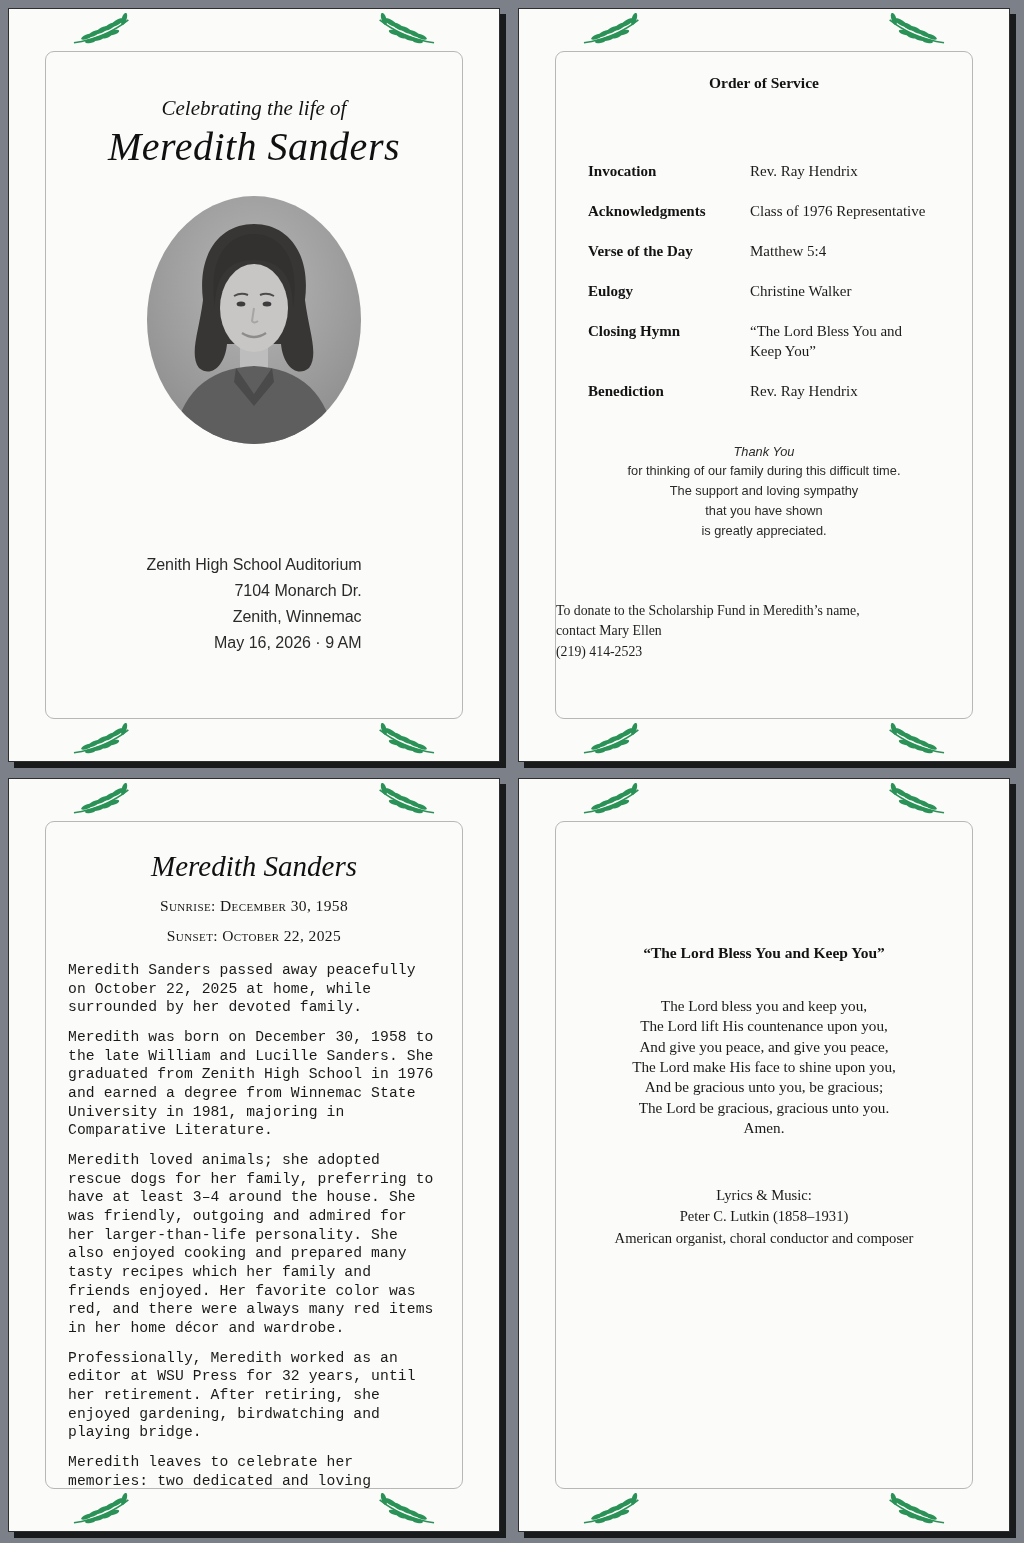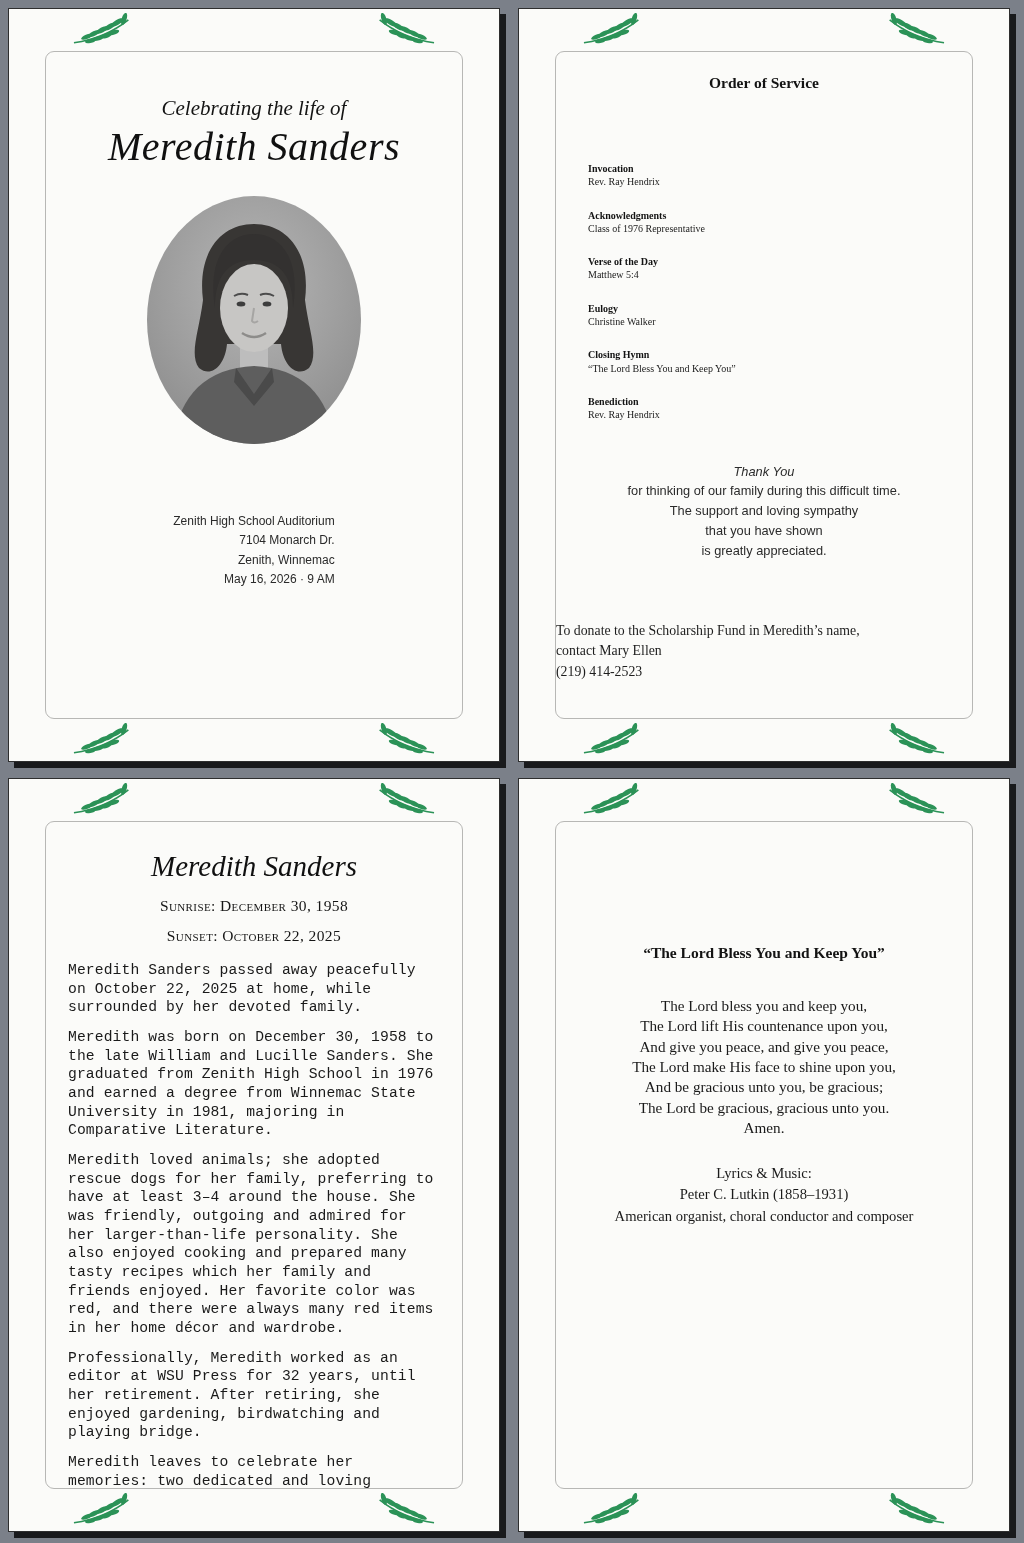--- a/index.html
+++ b/index.html
@@ -44,29 +44,29 @@
 
   
   .p1{display:flex;flex-direction:column;align-items:center;text-align:right;}
   .p1-subtitle{margin-top:44px;font-style:italic;font-size:21px;color:#141414;}
   .p1-title{margin-top:2px;font-style:italic;font-size:40px;letter-spacing:.5px;color:#101010;}
   .photo{
     margin-top:26px;width:214px;height:248px;flex:none;
   }
   .photo svg{width:100%;height:100%;display:block;}
   .venue{
-    margin-top:68px;
+    margin-top:108px;
     font-family:"Liberation Sans", sans-serif;
-    font-size:12px;line-height:1.62;color:#2a2a2a;
+    font-size:16px;line-height:1.62;color:#2a2a2a;
   }
 
   
   .p2-heading{margin-top:22px;text-align:center;font-weight:bold;font-size:15.5px;color:#131313;}
   .oos-list{margin:70px 0 0 32px;}
-  .oos-row{display:flex;margin-bottom:20px;font-size:10px;line-height:1.33;flex-direction:column;}
+  .oos-row{display:flex;margin-bottom:20px;font-size:15px;line-height:1.33;}
   .oos-label{flex:none;width:162px;font-weight:bold;color:#131313;}
   .oos-value{flex:none;width:178px;color:#1b1b1b;}
   .thanks{
     margin-top:40px;text-align:center;
     font-family:"Liberation Sans", sans-serif;
     font-size:12.8px;line-height:1.55;color:#2b2b2b;
   }
   .thanks-title{font-style:italic;}
   .donate{margin-top:60px;text-align:left;font-size:13.8px;line-height:1.5;color:#1d1d1d;}
 
@@ -77,21 +77,21 @@
   .p3-date + .p3-date{margin-top:12px;}
   .p3-body{margin-top:16px;font-family:Liberation Mono, monospace;}
   .p3-body p{margin:0 0 11px 0;font-size:14.7px;line-height:1.27;letter-spacing:.1px;color:#1a1a1a;}
 
   
   .p4-heading{margin-top:122px;text-align:center;font-weight:bold;font-size:15.5px;color:#131313;}
   .hymn{
     width:fit-content;margin:34px auto 0 auto;
     text-align:center;font-size:15.2px;line-height:1.34;color:#1a1a1a;
   }
-  .credits{margin-top:24px;text-align:center;font-size:14.6px;line-height:1.5;color:#1a1a1a;}
+  .credits{margin-top:46px;text-align:center;font-size:14.6px;line-height:1.5;color:#1a1a1a;}
 
   .hidden-defs{position:absolute;width:0;height:0;overflow:hidden;}
 </style>
 </head>
 <body>
 
 <svg class="hidden-defs" aria-hidden="true">
   <defs>
     <symbol id="branch" viewBox="0 0 70 40">
       <path d="M2,35 C22,32 46,24 66,8" fill="none" stroke="#2b9257" stroke-width="2"></path>

